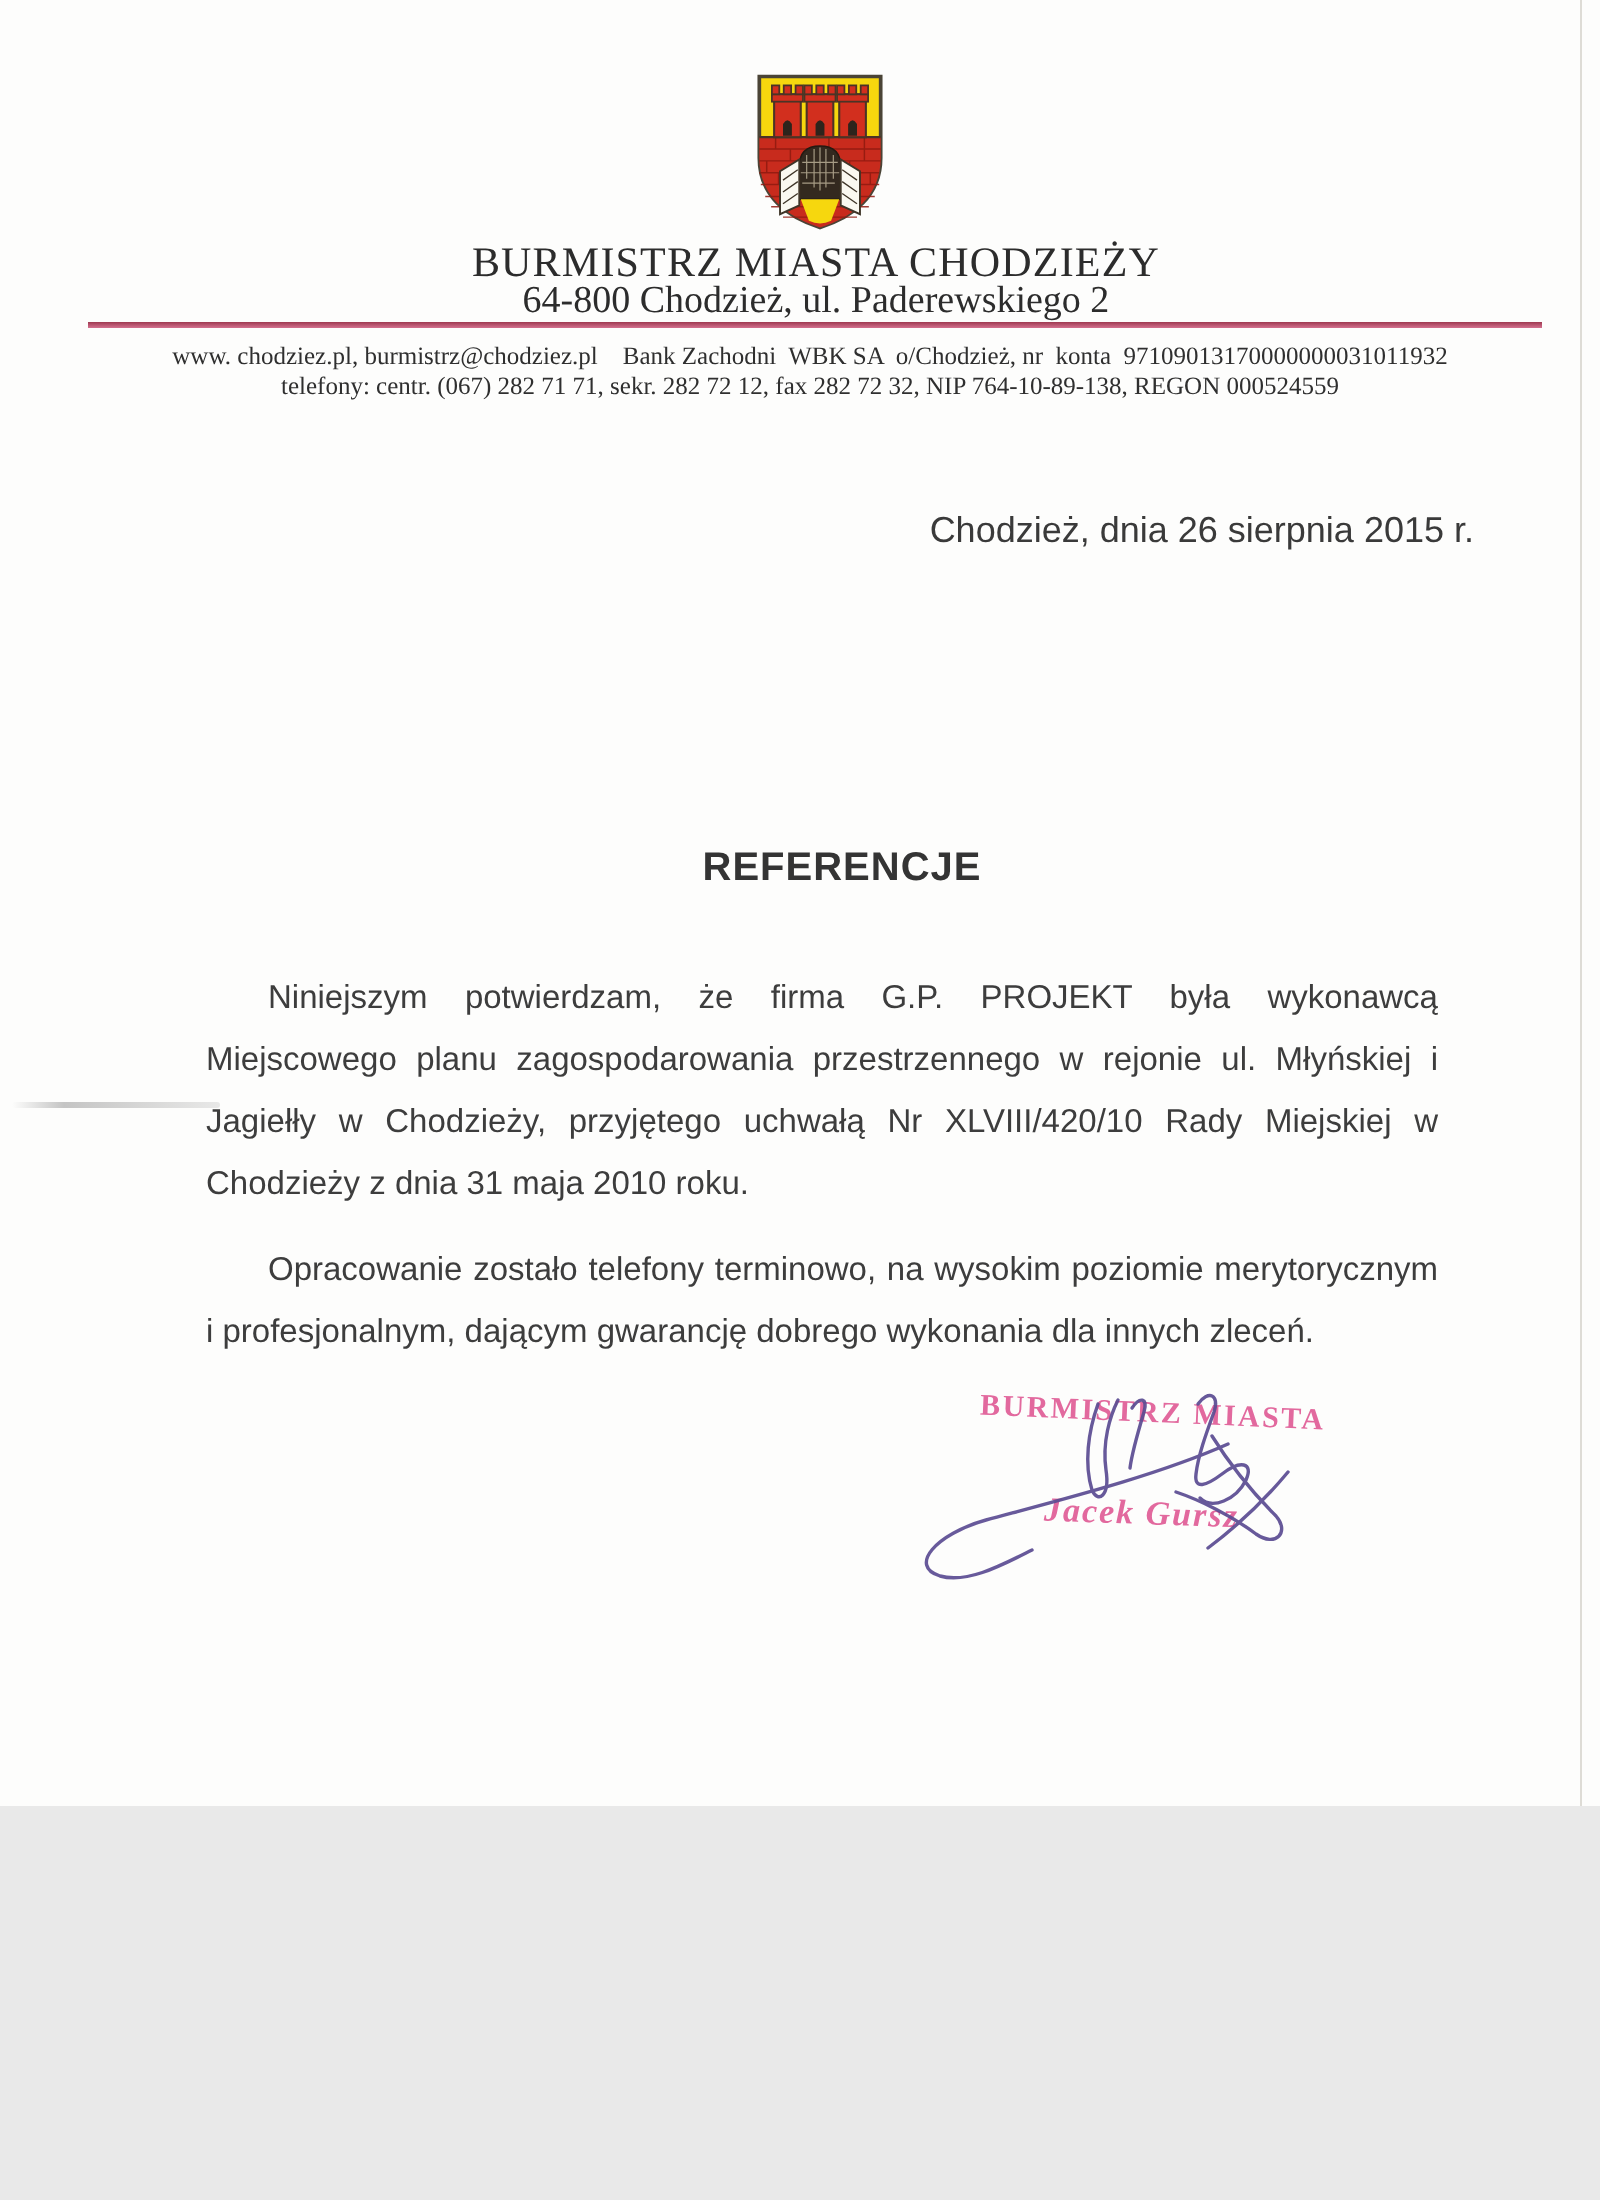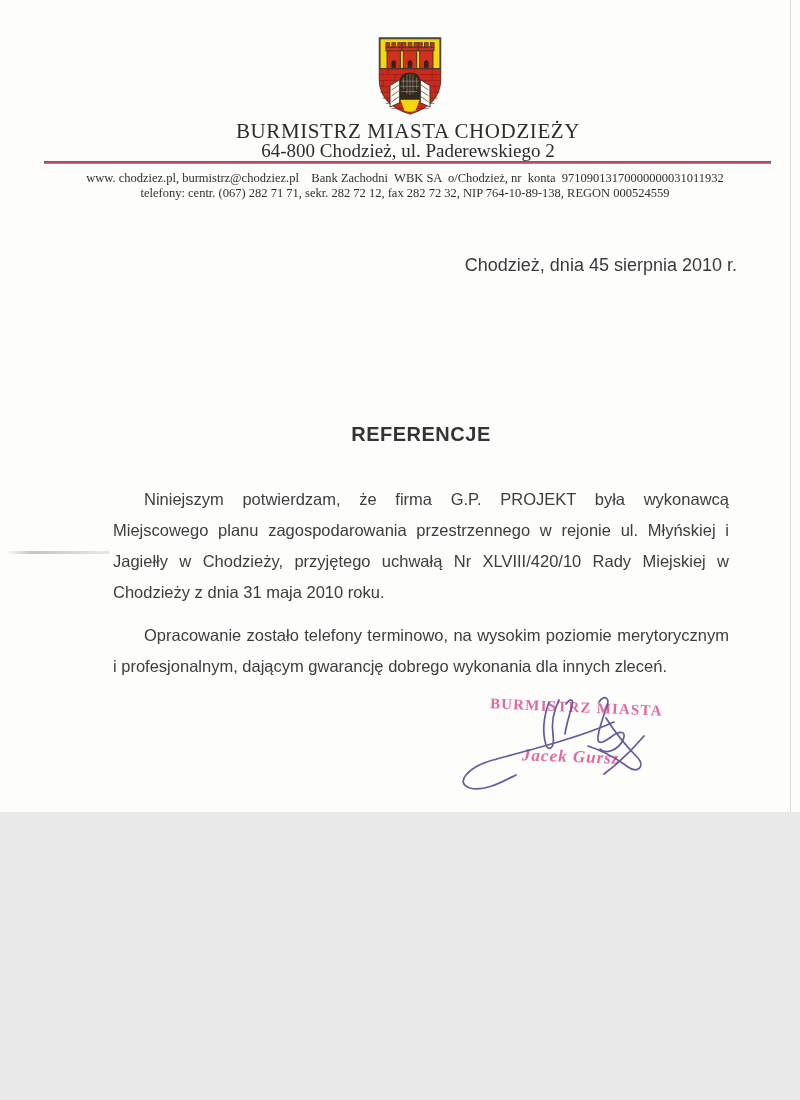--- a/index.html
+++ b/index.html
@@ -1,17 +1,17 @@
 <!DOCTYPE html>
 <html><head>
 <meta charset="utf-8">
 <style>
   html,body{margin:0;padding:0;background:#e9e9e9;}
   .page{
-    position:relative;width:800px;height:812px;margin:0 auto;
+    position:relative;width:800px;height:903px;margin:0 auto;
     background:#fdfdfc;overflow:hidden;
     font-family:"Liberation Sans",sans-serif;color:#3c3c3c;
   }
   .abs{position:absolute;}
   
   .crest{left:373px;top:34px;width:74px;height:84px;}
   .org1{
     top:119px;left:0;width:816px;text-align:center;
     font-family:"Liberation Serif",serif;font-size:21px;letter-spacing:.6px;color:#2c2c2c;
   }
@@ -26,21 +26,21 @@
   .contact{
     left:0;width:810px;text-align:center;white-space:pre-wrap;
     font-family:"Liberation Serif",serif;font-size:12.5px;color:#2f2f2f;
   }
   .c1{top:171px;}
   .c2{top:186px;}
   
   .date{top:255px;right:63px;font-size:18px;color:#3a3a3a;}
   .title{top:423px;left:0;width:842px;text-align:center;
     font-weight:bold;font-size:20px;letter-spacing:.5px;color:#343434;}
-  .bodytext{top:484px;left:113px;width:616px;text-align:justify;
+  .bodytext{top:484px;left:103px;width:616px;text-align:justify;
     font-size:16.5px;line-height:31px;color:#3d3d3d;}
   .bodytext p{margin:0;text-indent:31px;}
   .bodytext p + p{margin-top:12px;}
   
   .stamp1{left:490px;top:699px;color:#e2699e;
     font-family:"Liberation Serif",serif;font-weight:bold;font-size:15px;
     letter-spacing:1.2px;transform:rotate(2.5deg);}
   .stamp2{left:522px;top:747px;color:#e2699e;
     font-family:"Liberation Serif",serif;font-weight:bold;font-style:italic;
     font-size:17px;letter-spacing:1px;transform:rotate(2deg);}
@@ -105,21 +105,21 @@
       <path d="M75,75 L65,68 M75,83 L65,76 M75,91 L65,84" stroke="#3f3528" stroke-width="0.9"></path>
     </g>
   </svg>
 
   <div class="abs org1">BURMISTRZ MIASTA CHODZIEŻY</div>
   <div class="abs org2">64-800 Chodzież, ul. Paderewskiego 2</div>
   <div class="abs rule"></div>
   <div class="abs contact c1">www. chodziez.pl, burmistrz@chodziez.pl    Bank Zachodni  WBK SA  o/Chodzież, nr  konta  97109013170000000031011932</div>
   <div class="abs contact c2">telefony: centr. (067) 282 71 71, sekr. 282 72 12, fax 282 72 32, NIP 764-10-89-138, REGON 000524559</div>
 
-  <div class="abs date">Chodzież, dnia 45 sierpnia 2010 r.</div>
+  <div class="abs date">Chodzież, dnia 26 sierpnia 2015 r.</div>
 
   <div class="abs title">REFERENCJE</div>
 
   <div class="abs bodytext">
     <p>Niniejszym potwierdzam, że firma G.P. PROJEKT była wykonawcą Miejscowego planu zagospodarowania przestrzennego w rejonie ul. Młyńskiej i Jagiełły w Chodzieży, przyjętego uchwałą Nr XLVIII/420/10 Rady Miejskiej w Chodzieży z dnia 31 maja  2010  roku.</p>
     <p>Opracowanie zostało telefony terminowo, na wysokim poziomie merytorycznym i profesjonalnym, dającym gwarancję dobrego wykonania dla innych zleceń.</p>
   </div>
 
   <div class="abs stamp1">BURMISTRZ MIASTA</div>
   <div class="abs stamp2">Jacek Gursz</div>

